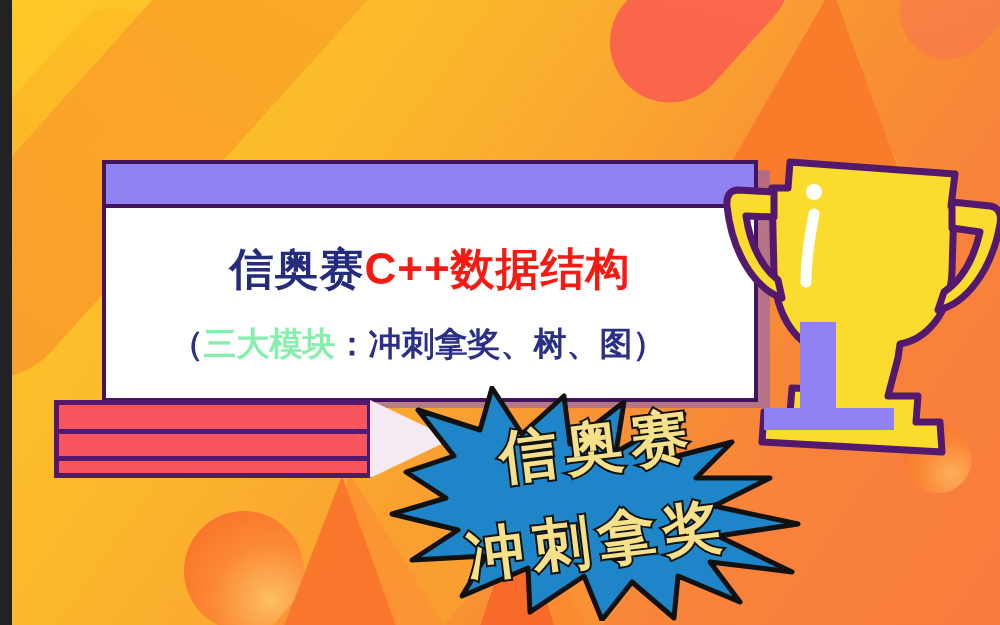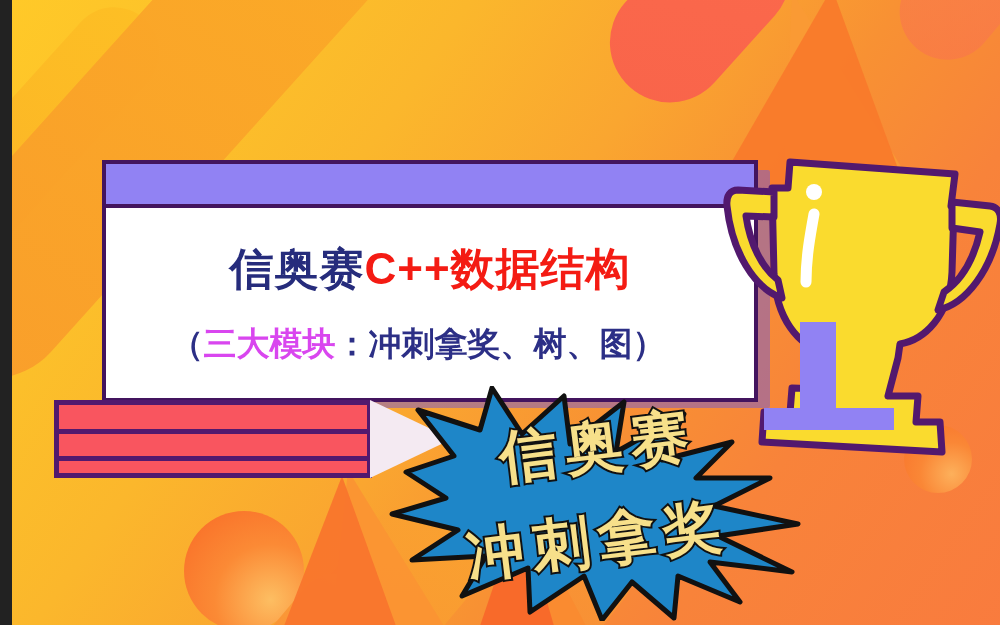--- a/index.html
+++ b/index.html
@@ -85,21 +85,21 @@
     text-align:center;font-size:44px;font-weight:bold;letter-spacing:1px;
     white-space:nowrap;
   }
   .t-navy{color:#262C7C;}
   .t-red{color:#F41B13;}
   .sub-line{
     position:absolute;left:78px;top:322px;width:656px;
     text-align:center;font-size:33px;font-weight:bold;white-space:nowrap;
   }
   .s-navy{color:#2C2F86;}
-  .s-magenta{color:#d946ef;}
+  .s-magenta{color:#86efac;}
 
   
   .pencil{position:absolute;left:42px;top:400px;}
   .pencil-body{
     position:absolute;left:0;top:0;width:318px;height:78px;
     background:#F9555F;border:5px solid #52196E;box-sizing:border-box;
   }
   .pencil-line{position:absolute;left:0;width:318px;height:5px;background:#52196E;}
   .pl-1{top:24px;}
   .pl-2{top:51px;}

